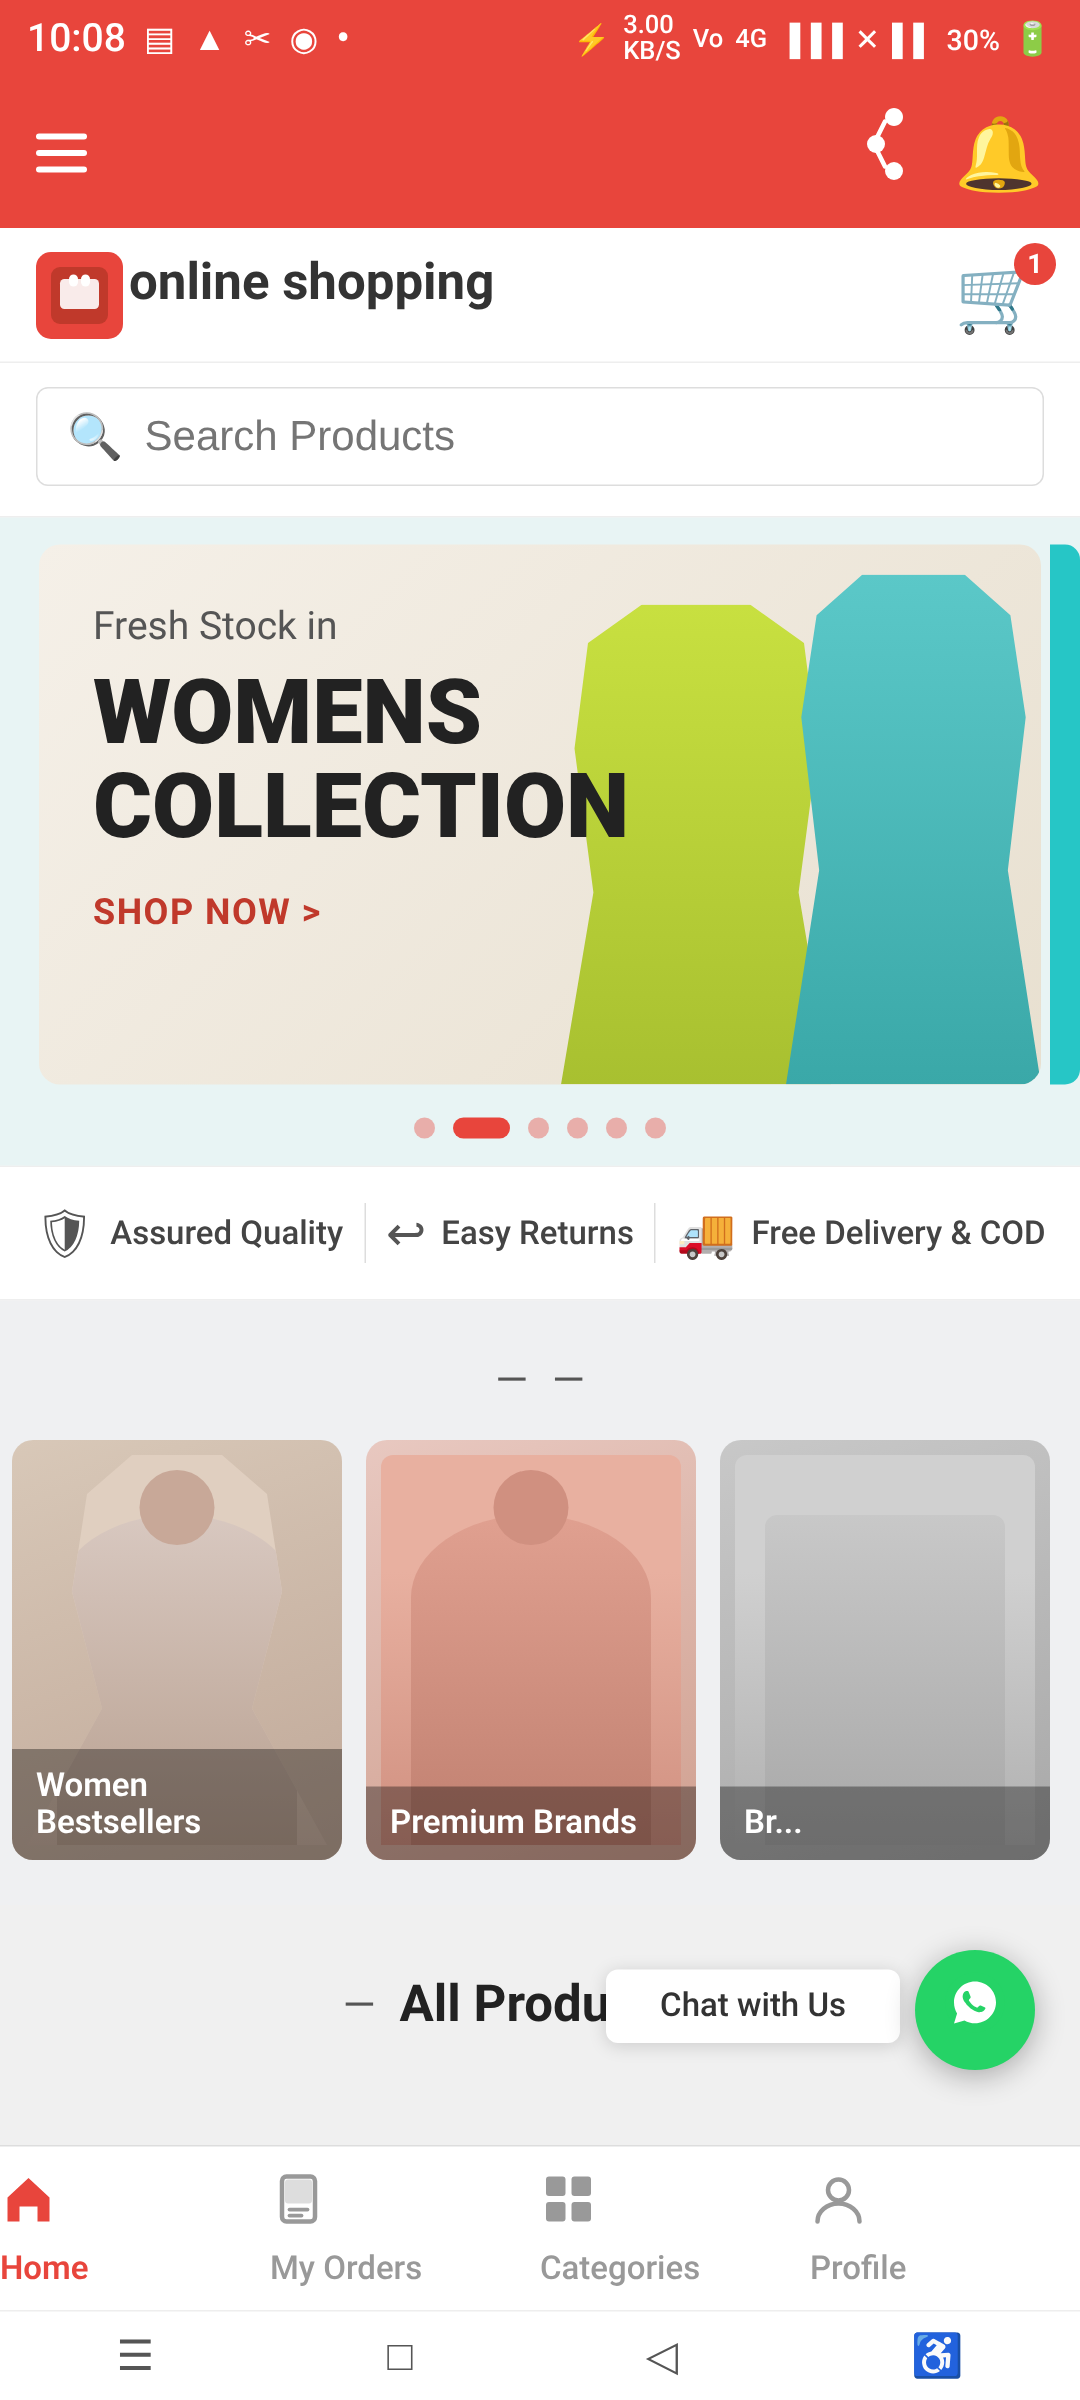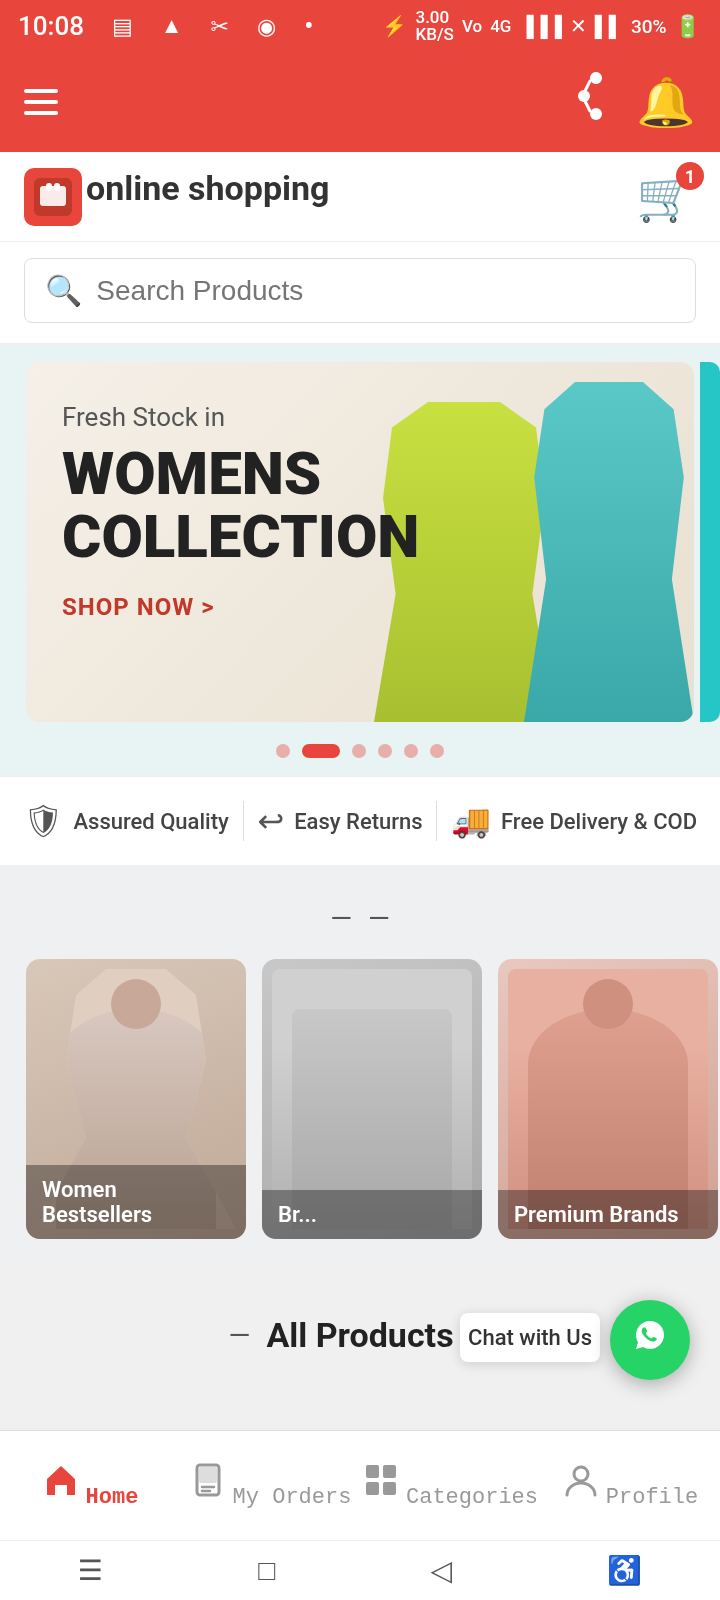--- a/index.html
+++ b/index.html
@@ -17,21 +17,21 @@
       background: #e8453c;
       color: white;
       height: 52px;
       display: flex;
       align-items: center;
       justify-content: space-between;
       padding: 0 18px;
       font-size: 26px;
       font-weight: 500;
     }
-    .status-left { display: flex; align-items: center; gap: 28px; }
+    .status-left { display: flex; align-items: center; gap: 12px; }
     .status-right { display: flex; align-items: center; gap: 8px; font-size: 22px; }
 
     
     .top-nav {
       background: #e8453c;
       height: 100px;
       display: flex;
       align-items: center;
       justify-content: space-between;
       padding: 0 24px;
@@ -232,21 +232,21 @@
       align-items: center;
       justify-content: center;
       gap: 16px;
     }
     .section-dash { font-size: 28px; color: #555; font-weight: 400; }
 
     
     .stores-row {
       display: flex;
       gap: 0;
-      padding: 0 26px;
+      padding: 0 8px;
       overflow-x: auto;
       scrollbar-width: none;
     }
     .store-card {
       flex: 0 0 220px;
       height: 280px;
       border-radius: 14px;
       overflow: hidden;
       position: relative;
       margin-right: 16px;
@@ -296,21 +296,21 @@
       box-shadow: 0 4px 20px rgba(0,0,0,0.3);
       cursor: pointer;
       z-index: 100;
     }
     .chat-button-icon { font-size: 40px; color: white; }
     .chat-tooltip {
       position: fixed;
       bottom: 238px;
       right: 120px;
       background: white;
-      padding: 12px 8px;
+      padding: 12px 36px;
       border-radius: 8px;
       font-size: 22px;
       font-weight: 500;
       color: #333;
       box-shadow: 0 2px 12px rgba(0,0,0,0.15);
       white-space: nowrap;
     }
 
     
     .all-products-section {
@@ -327,27 +327,26 @@
       background: white;
       border-top: 1px solid #ddd;
       display: flex;
       align-items: center;
       height: 110px;
       z-index: 200;
     }
     .tab-item {
       flex: 1;
       display: flex;
-      flex-direction: row;
-      align-items: flex-end;
+      flex-direction: column;
+      align-items: flex-start;
       justify-content: center;
       gap: 6px;
       cursor: pointer;
       padding: 10px 0;
-      font-family: Liberation Mono, monospace;
     }
     .tab-icon { font-size: 36px; color: #999; }
     .tab-icon.active { color: #e8453c; }
     .tab-label { font-size: 22px; color: #999; font-weight: 500; }
     .tab-label.active { color: #e8453c; font-weight: 600; }
 
     
     .android-nav {
       position: fixed;
       bottom: 0;
@@ -500,51 +499,51 @@
           border-radius: 8px 8px 0 0;
           display:flex; align-items:flex-end; justify-content:center;
         ">
 
           <div style="width:160px;height:220px;background:linear-gradient(180deg,#d8c8c0,#b8a090);border-radius:60% 60% 0 0 / 30% 30% 0 0;position:relative;">
             <div style="position:absolute;top:-30px;left:50%;transform:translateX(-50%);width:50px;height:50px;background:#c8a898;border-radius:50%;"></div>
           </div>
         </div>
       </div>
       <div class="store-card-label">Women Bestsellers</div>
-    </div>
-
-    <div class="store-card store-card-3">
-      <div class="store-card-bg">
-        <div style="
-          width:200px; height:260px;
-          background: linear-gradient(180deg, #d0d0d0 30%, #b0b0b0 100%);
-          border-radius: 8px 8px 0 0;
-          display:flex; align-items:flex-end; justify-content:center;
-        ">
-          <div style="width:160px;height:220px;background:linear-gradient(180deg,#c8c8c8,#a8a8a8);border-radius:8px 8px 0 0;"></div>
-        </div>
-      </div>
-      <div class="store-card-label">Br...</div>
     </div>
 
     <div class="store-card store-card-2">
       <div class="store-card-bg">
         <div style="
           width:200px; height:260px;
           background: linear-gradient(180deg, #e8b0a0 30%, #d09080 100%);
           border-radius: 8px 8px 0 0;
           display:flex; align-items:flex-end; justify-content:center;
         ">
           <div style="width:160px;height:220px;background:linear-gradient(180deg,#e0a090,#c08070);border-radius:60% 60% 0 0 / 30% 30% 0 0;position:relative;">
             <div style="position:absolute;top:-30px;left:50%;transform:translateX(-50%);width:50px;height:50px;background:#d09080;border-radius:50%;"></div>
           </div>
         </div>
       </div>
       <div class="store-card-label">Premium Brands</div>
     </div>
+
+    <div class="store-card store-card-3">
+      <div class="store-card-bg">
+        <div style="
+          width:200px; height:260px;
+          background: linear-gradient(180deg, #d0d0d0 30%, #b0b0b0 100%);
+          border-radius: 8px 8px 0 0;
+          display:flex; align-items:flex-end; justify-content:center;
+        ">
+          <div style="width:160px;height:220px;background:linear-gradient(180deg,#c8c8c8,#a8a8a8);border-radius:8px 8px 0 0;"></div>
+        </div>
+      </div>
+      <div class="store-card-label">Br...</div>
+    </div>
   </div>
 
   <div style="height: 30px;"></div>
 </div>
 
 <div class="all-products-section">
   <div class="section-header">
     <span class="section-dash">—</span>
     <span>All Products</span>
     <span class="section-dash">—</span>

